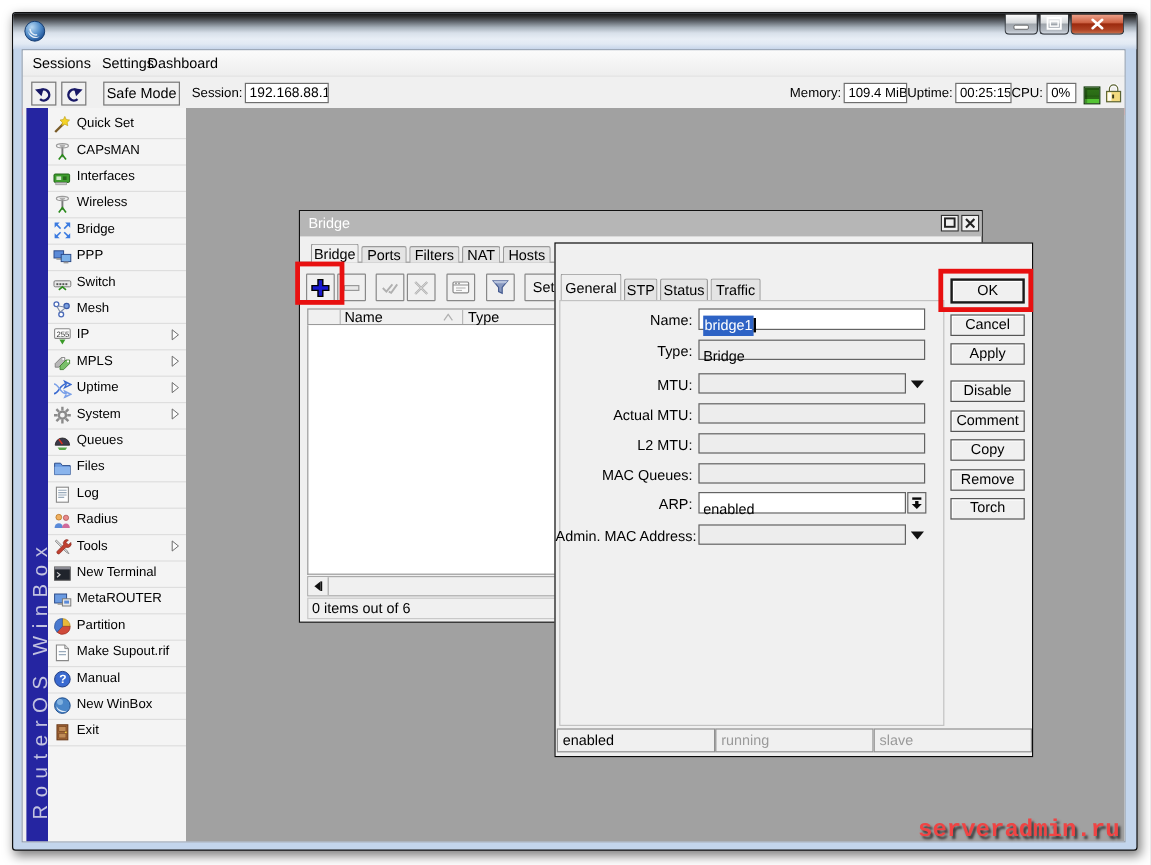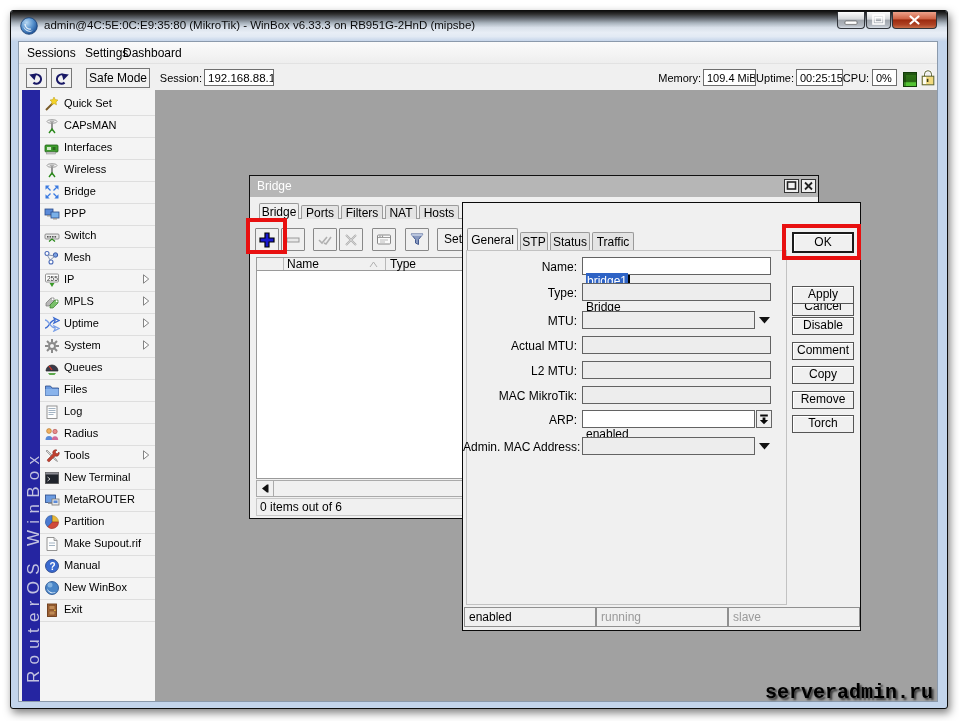--- a/index.html
+++ b/index.html
@@ -27,41 +27,40 @@
 .nitem{position:absolute;left:0;width:115px;height:22px;border-bottom:1px solid #dedede;}
 .nicon{position:absolute;left:4px;top:3px;width:16px;height:16px;}
 .nlabel{position:absolute;left:24px;top:4px;font-size:11px;}
 .narrow{position:absolute;right:5px;top:5px;width:8px;height:10px;}
 #workspace{position:absolute;left:136px;top:0;width:782px;height:611px;background:#a1a1a1;}
 .wbox{width:15px;height:14px;background:#f0f0f0;border:1px solid #333;box-sizing:border-box;}
 .tab{position:absolute;height:19px;background:#e4e4e4;border:1px solid #9a9a9a;border-bottom:none;box-sizing:border-box;text-align:center;padding-top:2px;font-size:12px;border-radius:2px 2px 0 0;z-index:3;}
 .tabon{background:#f0f0f0;height:22px;padding-top:4px;z-index:4;}
 .bbtn{position:absolute;width:24px;height:23px;background:#f0f0f0;border:1px solid #888;box-sizing:border-box;border-radius:1px;}
 .flabel{position:absolute;left:0px;width:114px;text-align:right;font-size:12px;z-index:4;white-space:nowrap;}
-.dfield{position:absolute;background:#ededed;border:1px solid #636363;box-sizing:border-box;font-size:12px;padding:16px 0 0 3px;z-index:3;}
+.dfield{position:absolute;background:#ededed;border:1px solid #636363;box-sizing:border-box;font-size:12px;padding:6px 0 0 3px;z-index:3;}
 .dbtn{position:absolute;left:329px;width:62px;height:18px;background:#f0f0f0;border:1px solid #555;box-sizing:border-box;text-align:center;font-size:12px;line-height:15px;z-index:3;box-shadow:inset 1px 1px 0 #fff;}
 .scell{position:absolute;top:404px;height:20px;background:#f0f0f0;border:1px solid #909090;box-sizing:border-box;padding:2px 0 0 4px;color:#9a9a9a;font-size:12px;}
 </style>
 </head>
 <body>
 <div id="win">
  <div id="titlebar">
   <svg class="abs" style="left:9px;top:6px" width="18" height="18" viewBox="0 0 18 18">
         <defs>
           <radialGradient id="wbg" cx="35%" cy="30%" r="75%">
             <stop offset="0%" stop-color="#b8d8f2"></stop>
             <stop offset="55%" stop-color="#5590cc"></stop>
             <stop offset="100%" stop-color="#1c4f94"></stop>
           </radialGradient>
         </defs>
         <circle cx="9" cy="9" r="8.3" fill="url(#wbg)" stroke="#123a6e" stroke-width="0.8"></circle>
         <path d="M3.5 9.5 A6 6 0 0 0 13 13.5 A8 8 0 0 1 3.5 9.5Z" fill="#fff" opacity="0.85"></path>
         <path d="M5 7 A5 5 0 0 0 11 12" stroke="#ffffff" stroke-width="1.2" fill="none" opacity="0.8"></path>
       </svg>
-  <div id="titletext">admin@4C:5E:0C:E9:35:80 (MikroTik) - WinBox v6.33.3 on RB951G-2HnD (mipsbe)</div>
   <div class="winbtn wbmin">
         <svg width="26" height="16" viewBox="0 0 26 16">
           <rect x="7" y="9" width="12" height="3.4" rx="1" fill="#fff" stroke="#444" stroke-width="0.6"></rect>
         </svg>
       </div>
   <div class="winbtn wbmax">
         <svg width="23" height="16" viewBox="0 0 23 16">
           <rect x="6" y="3" width="11" height="9" fill="none" stroke="#fff" stroke-width="1.6"></rect>
           <rect x="8.2" y="5.6" width="6.6" height="4.2" fill="none" stroke="#fff" stroke-width="1.2"></rect>
         </svg>
@@ -448,44 +447,44 @@
  <div class="dfield" style="left:119px;top:80px;width:189px;height:17px;">Bridge</div>
  <div class="flabel" style="top:111px;">MTU:</div>
  <div class="dfield" style="left:119px;top:108px;width:173px;height:17px;"></div>
  <svg class="abs" style="left:295px;top:113px;z-index:3" width="13" height="8" viewBox="0 0 13 8">
       <path d="M1 1 h11 l-5.5 6.5z" fill="#111"></path>
     </svg>
  <div class="flabel" style="top:136px;">Actual MTU:</div>
  <div class="dfield" style="left:119px;top:133px;width:189px;height:17px;"></div>
  <div class="flabel" style="top:161px;">L2 MTU:</div>
  <div class="dfield" style="left:119px;top:158px;width:189px;height:17px;"></div>
- <div class="flabel" style="top:186px;">MAC MikroTik:</div>
+ <div class="flabel" style="top:186px;">MAC Queues:</div>
  <div class="dfield" style="left:119px;top:183px;width:189px;height:17px;"></div>
  <div class="flabel" style="top:210px;">ARP:</div>
  <div class="dfield" style="left:119px;top:207px;width:173px;height:18px;background:#fff;">enabled</div>
  <div class="abs" style="left:293px;top:207px;width:16px;height:18px;background:#f0f0f0;border:1px solid #666;box-sizing:border-box;z-index:3;">
       <svg width="14" height="16" viewBox="0 0 14 16">
         <rect x="3.2" y="3.5" width="7.6" height="2" fill="#0a0a0a"></rect>
         <rect x="5.6" y="6.5" width="2.8" height="3" fill="#0a0a0a"></rect>
         <path d="M2.8 9 h8.4 L7 13.2z" fill="#0a0a0a"></path>
       </svg>
     </div>
  <div class="flabel" style="top:237px;">Admin. MAC Address:</div>
  <div class="dfield" style="left:119px;top:234px;width:173px;height:17px;"></div>
  <svg class="abs" style="left:295px;top:239px;z-index:3" width="13" height="8" viewBox="0 0 13 8">
       <path d="M1 1 h11 l-5.5 6.5z" fill="#111"></path>
     </svg>
  <div class="dbtn" style="top:29px;height:21px;border:2px solid #1a1a1a;font-size:12px;line-height:17px;">OK</div>
- <div class="dbtn" style="top:59px;margin-top:36px;">Cancel</div>
+ <div class="dbtn" style="top:59px;">Cancel</div>
  <div class="dbtn" style="top:83px;">Apply</div>
  <div class="dbtn" style="top:114px;">Disable</div>
  <div class="dbtn" style="top:139px;">Comment</div>
  <div class="dbtn" style="top:163px;">Copy</div>
  <div class="dbtn" style="top:188px;">Remove</div>
  <div class="dbtn" style="top:212px;">Torch</div>
  <div class="scell" style="left:1px;width:132px;color:#000;">enabled</div>
  <div class="scell" style="left:133px;width:132px;">running</div>
  <div class="scell" style="left:265px;width:132px;">slave</div>
 </div>
 
 <div class="abs" style="left:782px;top:224px;width:79px;height:36px;border:4px solid #e81010;z-index:40;box-sizing:border-box;"></div>
 
-<div class="abs" style="left:765px;top:681px;z-index:60;font-family:'Liberation Mono',monospace;font-weight:bold;font-size:20px;color:#000000;text-shadow:2px 2px 2px #3c3c3c;letter-spacing:0px;">serveradmin.ru</div>
+<div class="abs" style="left:765px;top:681px;z-index:60;font-family:'Liberation Mono',monospace;font-weight:bold;font-size:20px;color:#ef4444;text-shadow:2px 2px 2px #3c3c3c;letter-spacing:0px;">serveradmin.ru</div>
 
 </body></html>

